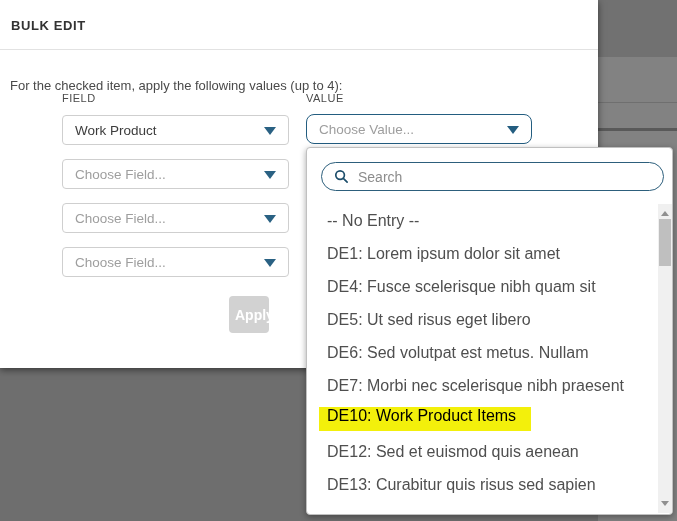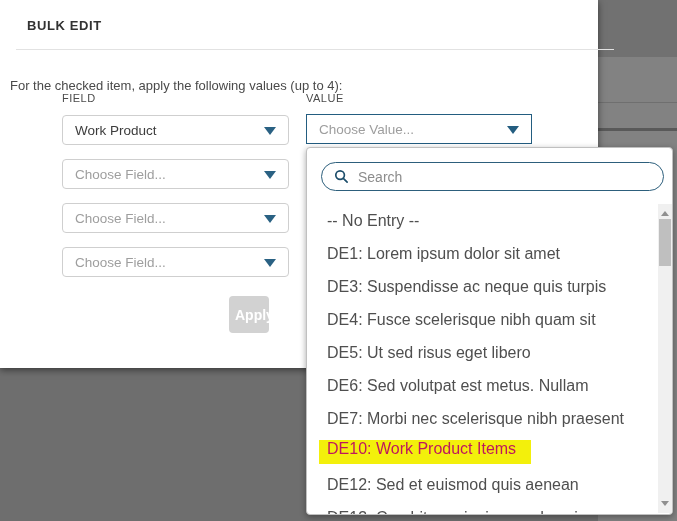--- a/index.html
+++ b/index.html
@@ -12,21 +12,21 @@
   .bg-band-top{position:absolute;left:0;top:0;width:100%;height:57px;background:#717171;}
   .bg-line-thin{position:absolute;left:0;top:102px;width:100%;height:1px;background:#6f6f6f;}
   .bg-line-dark{position:absolute;left:0;top:128px;width:100%;height:3px;background:#595959;}
 
   
   .modal{
     position:absolute;left:0;top:0;width:598px;height:368px;background:#fff;
     box-shadow:0 2px 7px rgba(0,0,0,.5);z-index:1;
   }
   .modal-header{
-    position:absolute;left:16px;top:0;width:100%;height:50px;
+    position:absolute;left:0;top:0;width:100%;height:50px;
     border-bottom:1px solid #e2e2e2;box-sizing:border-box;padding-left:8px;
   }
   .modal-title{
     position:absolute;left:11px;top:18px;font-size:13px;font-weight:700;
     letter-spacing:.6px;color:#333;
   }
   .modal-desc{position:absolute;left:10px;top:78px;font-size:13px;color:#4a4a4a;}
   .col-label{
     position:absolute;top:92px;font-size:11px;letter-spacing:.5px;color:#4a4a4a;font-weight:400;
   }
@@ -41,21 +41,21 @@
   .select.ph .sel-text{color:#9e9e9e;}
   .field-select-list{position:absolute;left:62px;top:115px;}
   .field-select-list .select{margin-bottom:14px;}
   .caret{
     position:absolute;right:12px;top:50%;margin-top:-3px;width:0;height:0;
     border-left:6px solid transparent;border-right:6px solid transparent;
     border-top:8px solid #2a6183;
   }
   .value-select{
     position:absolute;left:306px;top:114px;width:226px;height:30px;
-    border:1px solid #235d80;border-radius:0;box-sizing:border-box;background:#fff;
+    border:1px solid #235d80;border-radius:8px;box-sizing:border-box;background:#fff;
     display:flex;align-items:center;padding:0 30px 0 12px;font-size:13.5px;cursor:pointer;
   }
   .value-select .sel-text{color:#9e9e9e;}
   .value-select .caret{border-top-color:#235d80;}
 
   .apply-btn{
     position:absolute;left:229px;top:296px;width:40px;height:37px;border:none;
     background:#d2d2d2;color:#fff;font-weight:700;font-size:14px;border-radius:4px;
     font-family:"Liberation Sans",sans-serif;
   }
@@ -74,21 +74,21 @@
   .search-wrap svg{flex:0 0 auto;margin-right:7px;}
   .search-input{
     border:none;outline:none;flex:1;font-size:14px;color:#ef4444;background:transparent;
     font-family:"Liberation Sans",sans-serif;
   }
   .search-input::placeholder{color:#8c8c8c;}
 
   .opt-list{position:absolute;left:0;top:56px;width:352px;}
   .opt{height:33px;display:flex;align-items:center;padding-left:20px;
     font-size:16px;color:#4f4f4f;cursor:pointer;white-space:nowrap;}
-  .opt .hl{background:#f3f00b;padding:0 15px 6px 8px;margin-left:-8px;color:#be185d;}
+  .opt .hl{background:#f3f00b;padding:0 15px 6px 8px;margin-left:-8px;color:#000000;}
 
   
   .sbar{position:absolute;left:351px;top:56px;width:14px;bottom:1px;background:#f0f0f0;}
   .sbar-thumb{position:absolute;left:1px;top:15px;width:12px;height:47px;background:#bfbfbf;}
   .sbar-up,.sbar-down{position:absolute;left:50%;margin-left:-4px;width:0;height:0;
     border-left:4px solid transparent;border-right:4px solid transparent;}
   .sbar-up{top:7px;border-bottom:5px solid #8f8f8f;}
   .sbar-down{bottom:7px;border-top:5px solid #8f8f8f;}
 </style>
 </head>
@@ -148,23 +148,20 @@
     </div>
 
     <div class="opt-list">
         <div class="opt">
           <span>-- No Entry --</span>
         </div>
         <div class="opt">
           <span>DE1: Lorem ipsum dolor sit amet</span>
         </div>
         <div class="opt">
-          <span>DE3: Suspendisse ac neque quis turpis</span>
-        </div>
-        <div class="opt">
           <span>DE4: Fusce scelerisque nibh quam sit</span>
         </div>
         <div class="opt">
           <span>DE5: Ut sed risus eget libero</span>
         </div>
         <div class="opt">
           <span>DE6: Sed volutpat est metus. Nullam</span>
         </div>
         <div class="opt">
           <span>DE7: Morbi nec scelerisque nibh praesent</span>

